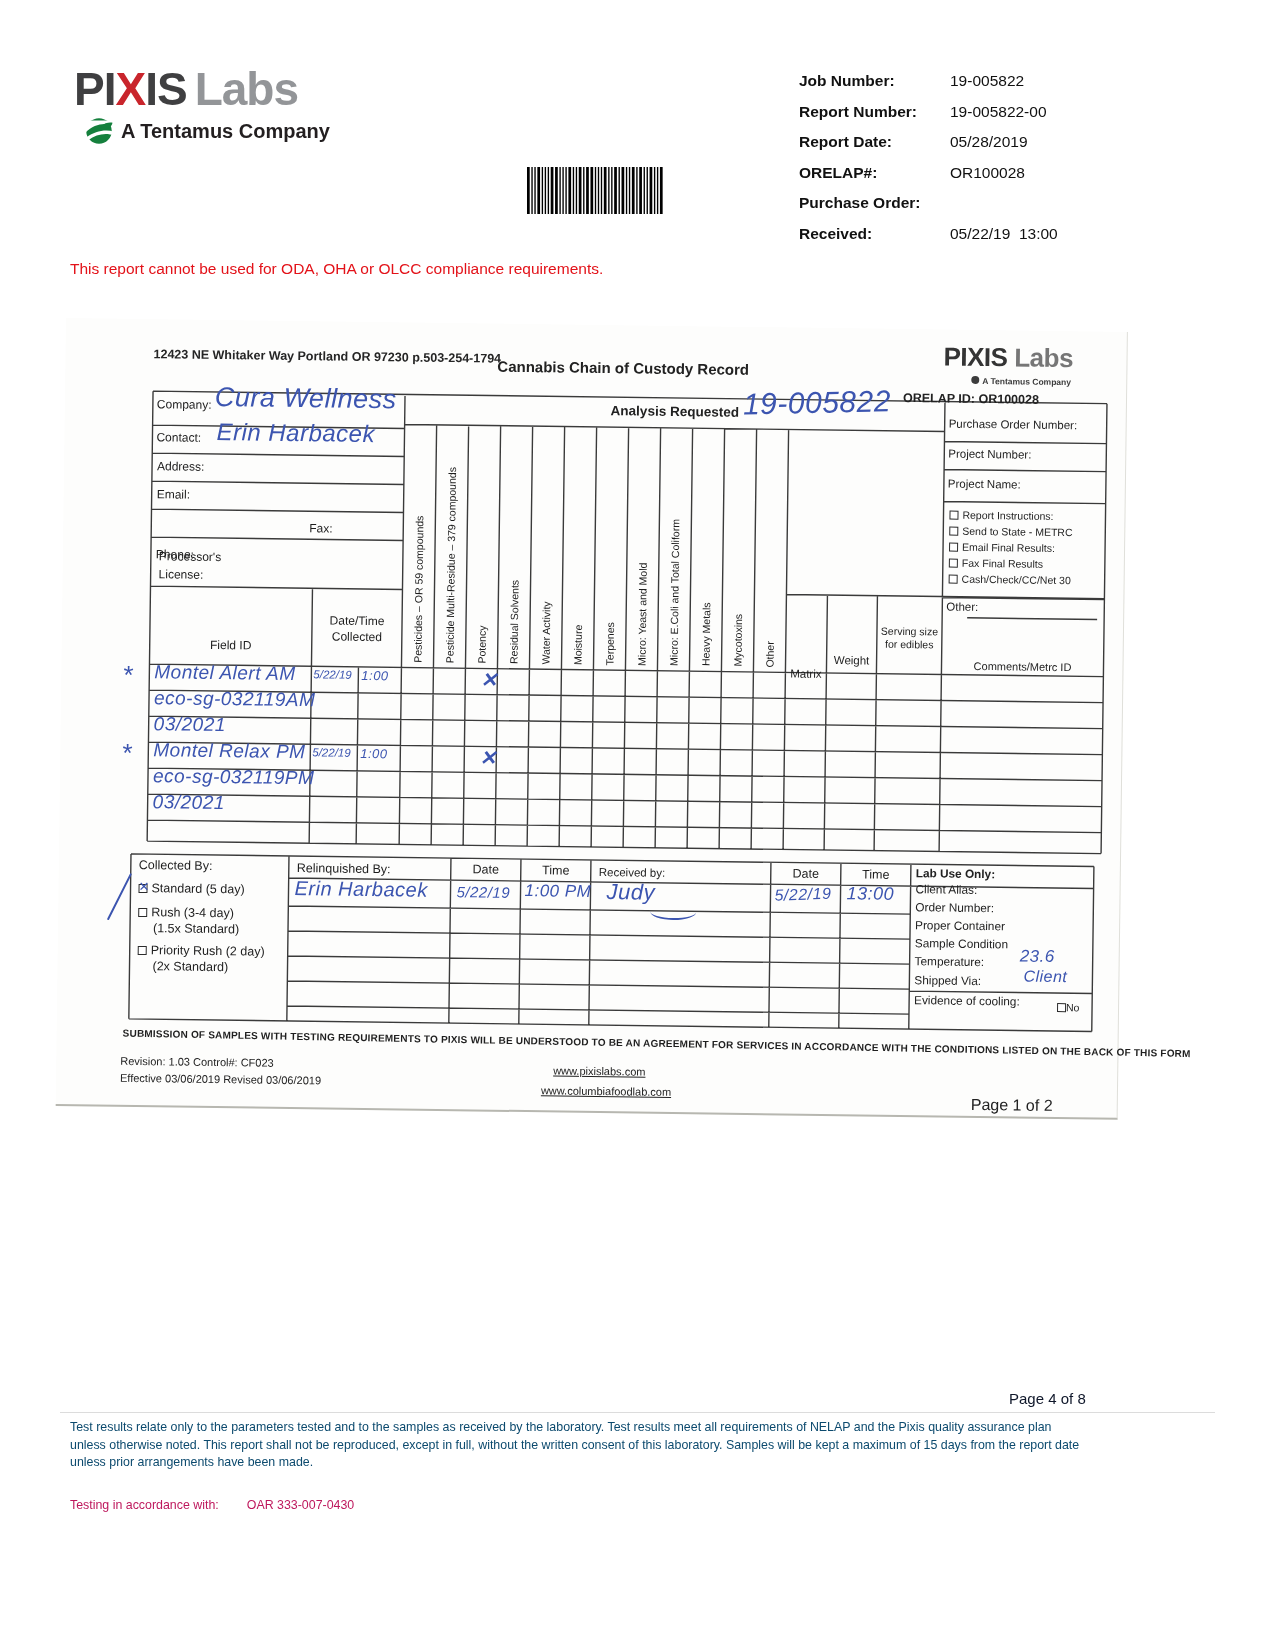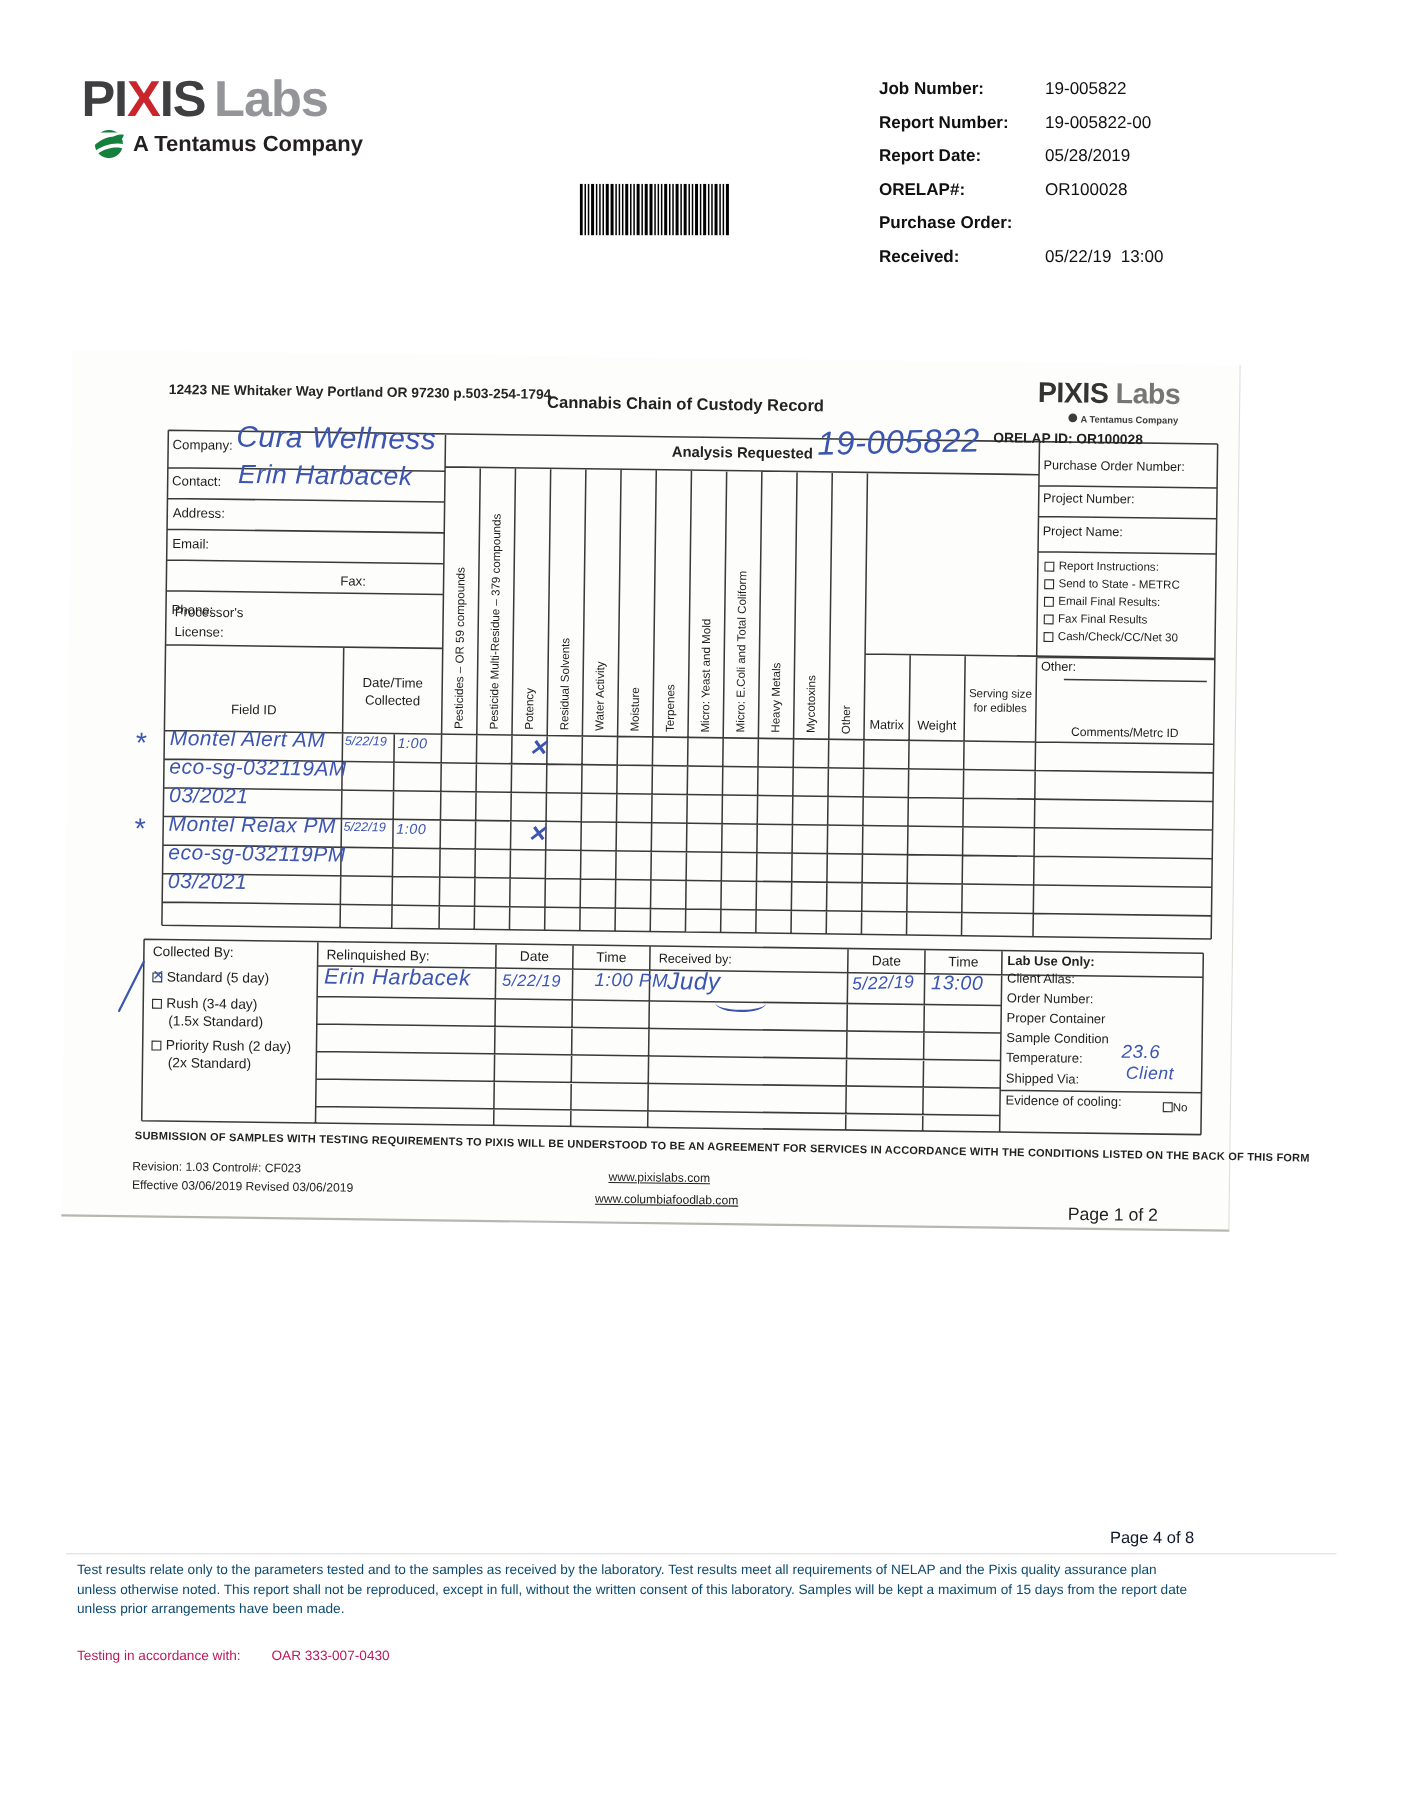--- a/index.html
+++ b/index.html
@@ -174,20 +174,21 @@
       </div>
 
       <div class="row">
         <span class="lbl">Received:</span>
         <span class="val">05/22/19  13:00</span>
       </div>
     </div>
 
   <span class="hinfo-orelap" style="position:absolute;left:950px;top:164px;font-size:15.5px;color:#111;">OR100028</span>
 
+  <div class="notice">This report cannot be used for ODA, OHA or OLCC compliance requirements.</div>
 
   <div id="form">
 
     <svg style="position:absolute;left:0;top:0;" width="1062" height="788" viewBox="0 0 1062 788">
       <path fill="none" stroke="#3a3a3a" stroke-width="1.4" d="
         M88 72V522 M250 267V522 M297 345V522 M340 72V522
         M372 102V522 M404 102V522 M436 102V522 M468 102V522 M500 102V522 M532 102V522
         M564 102V522 M596 102V522 M628 102V522 M660 102V522 M692 102V522 M724 102V522
         M765 267V522 M815 267V522 M880 72V522 M1042 72V522
         M88 72H1042 M340 102H880
@@ -286,21 +287,21 @@
 
         <div class="cbrow fsmall">
           <span class="cb"></span>
           <span>Cash/Check/CC/Net 30</span>
         </div>
       </div>
     <div class="t flabel" style="left:884px;top:271px;font-size:11.5px;">Other:</div>
 
     <div class="t flabel center" style="left:88px;top:318px;width:162px;">Field ID</div>
     <div class="t flabel center" style="left:250px;top:292px;width:90px;line-height:1.3;"><span>Date/Time</span><br><span>Collected</span></div>
-    <div class="t flabel center" style="left:724px;top:326px;width:41px;font-size:11.5px;">Matrix</div>
+    <div class="t flabel center" style="left:724px;top:340px;width:41px;font-size:11.5px;">Matrix</div>
     <div class="t flabel center" style="left:765px;top:326px;width:50px;font-size:11.5px;">Weight</div>
     <div class="t fsmall center" style="left:815px;top:296px;width:65px;line-height:1.25;">Serving size for edibles</div>
     <div class="t flabel center" style="left:880px;top:330px;width:162px;font-size:11px;">Comments/Metrc ID</div>
 
     <div class="samples">
 
         <div class="sample-row">
           <span class="star ink">*</span>
           <span class="s-field ink">Montel Alert AM</span>
           <span class="s-date ink">5/22/19</span>
@@ -374,21 +375,21 @@
           <div class="cbrow">
             <span class="cb"></span>
             <span>Priority Rush (2 day)</span>
           </div>
           <div class="sub">(2x Standard)</div>
         </div>
       </div>
 
     <div class="t ink" style="left:236px;top:556px;font-size:20px;">Erin Harbacek</div>
     <div class="t ink" style="left:398px;top:560px;font-size:15px;">5/22/19</div>
-    <div class="t ink" style="left:466px;top:557px;font-size:17px;margin-left:16px;">1:00 PM</div>
+    <div class="t ink" style="left:466px;top:557px;font-size:17px;">1:00 PM</div>
     <div class="t ink" style="left:548px;top:554px;font-size:22px;">Judy</div>
     <div class="flourish" style="left:592px;top:578px;"></div>
     <div class="t ink" style="left:716px;top:558px;font-size:16px;transform:rotate(-3deg);">5/22/19</div>
     <div class="t ink" style="left:788px;top:555px;font-size:18px;">13:00</div>
 
     <div class="t lab-lbl" style="left:857px;top:537px;font-weight:bold;">Lab Use Only:</div>
     <div class="t lab-lbl" style="left:857px;top:553px;">Client Alias:</div>
     <div class="t lab-lbl" style="left:857px;top:571px;">Order Number:</div>
     <div class="t lab-lbl" style="left:857px;top:589px;">Proper Container</div>
     <div class="t lab-lbl" style="left:857px;top:607px;">Sample Condition</div>

